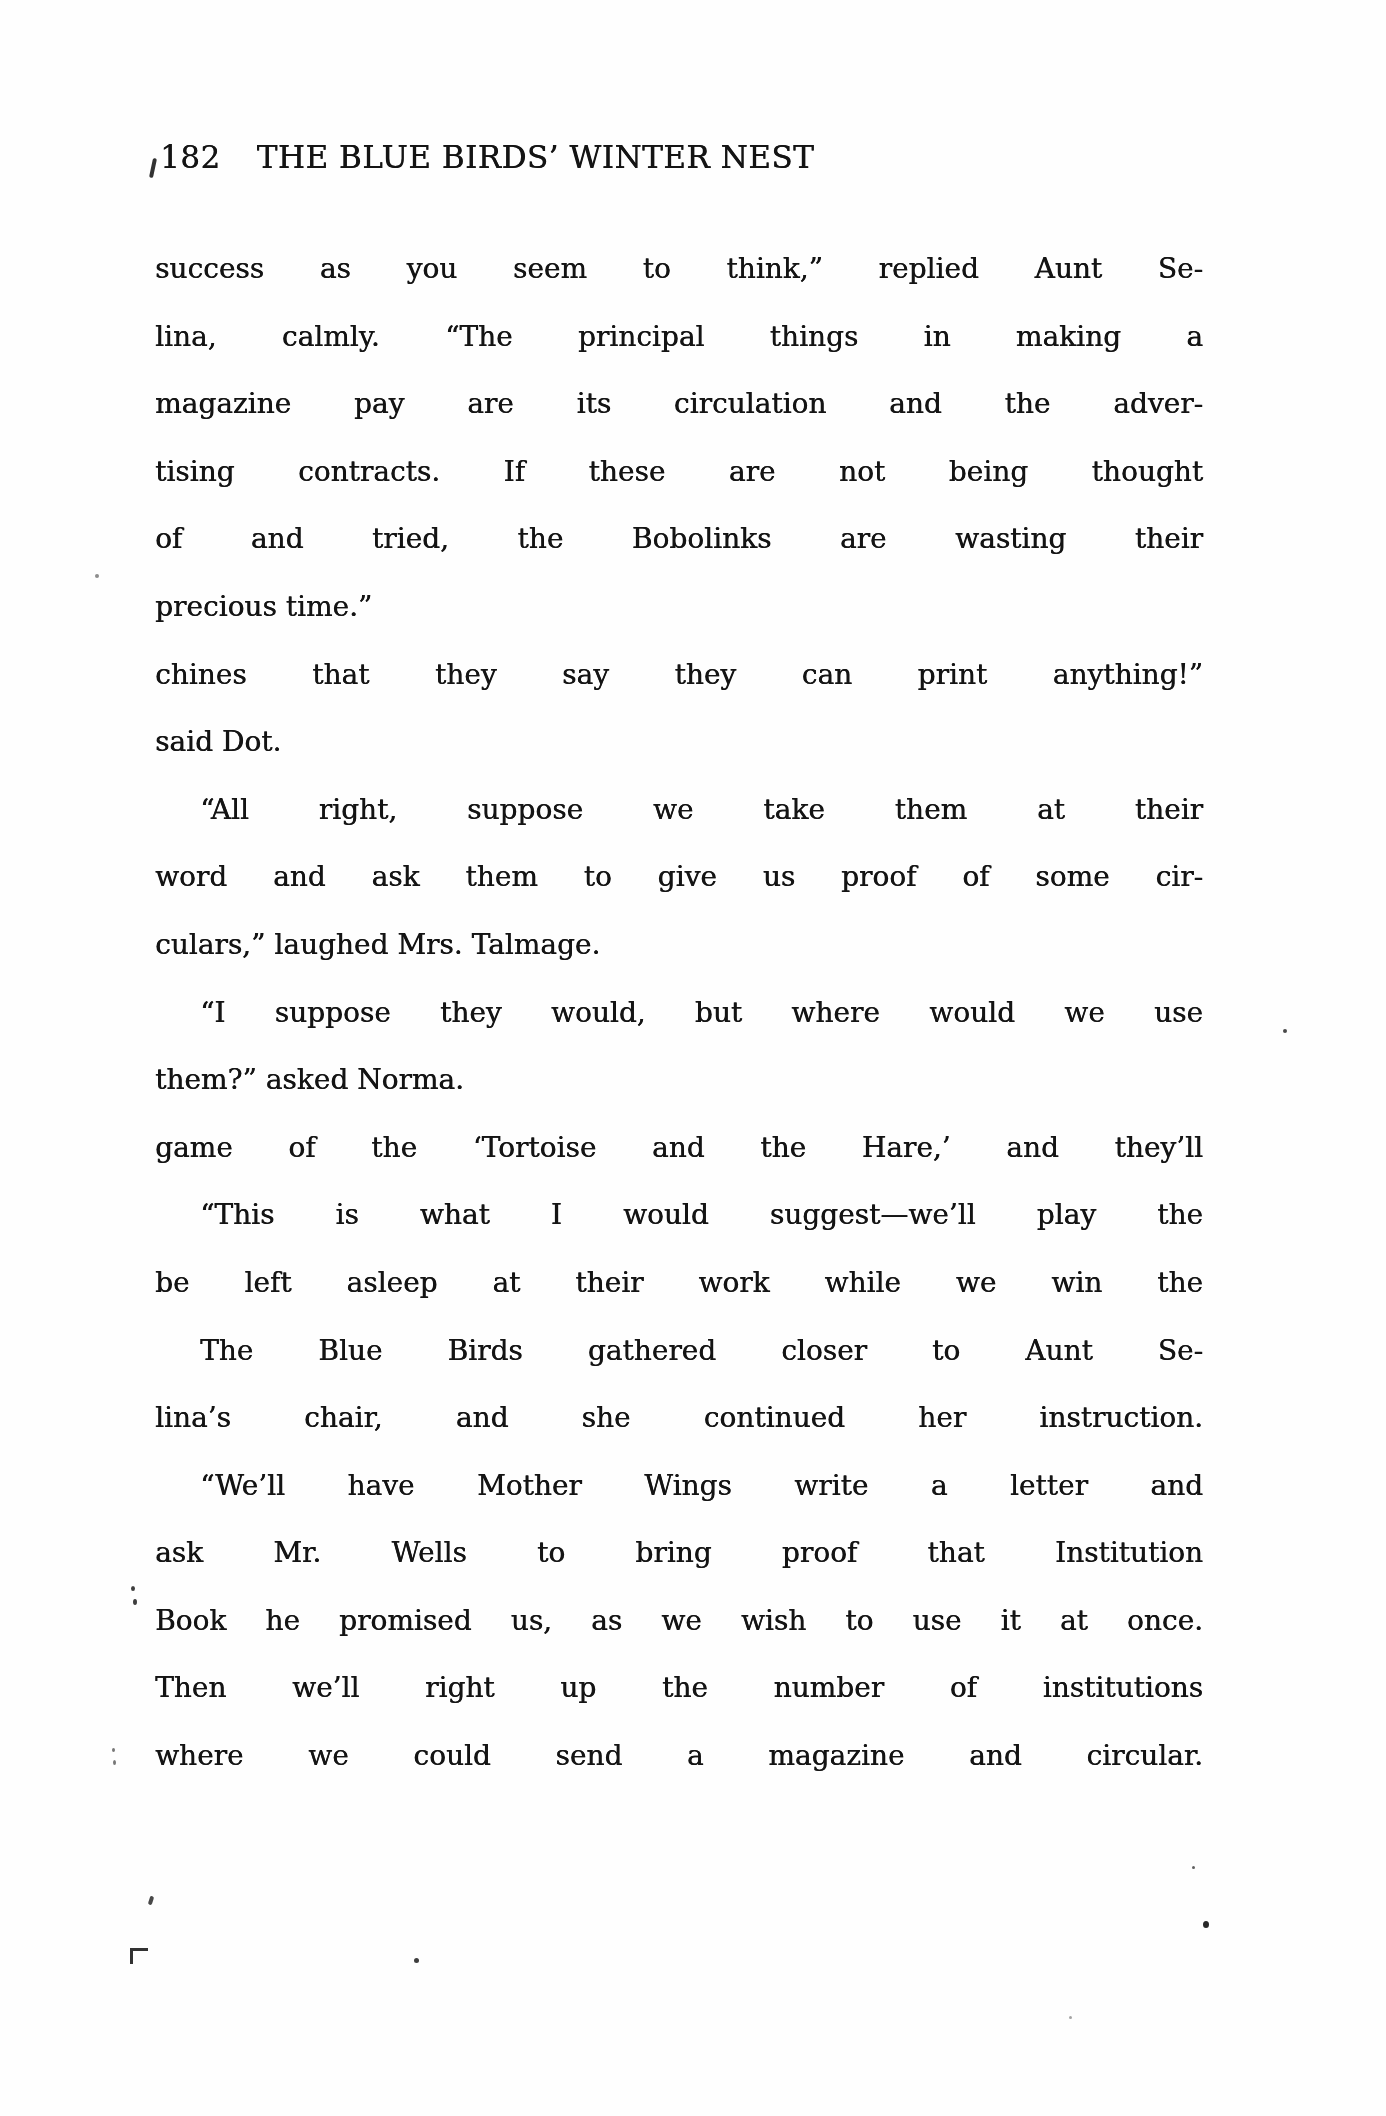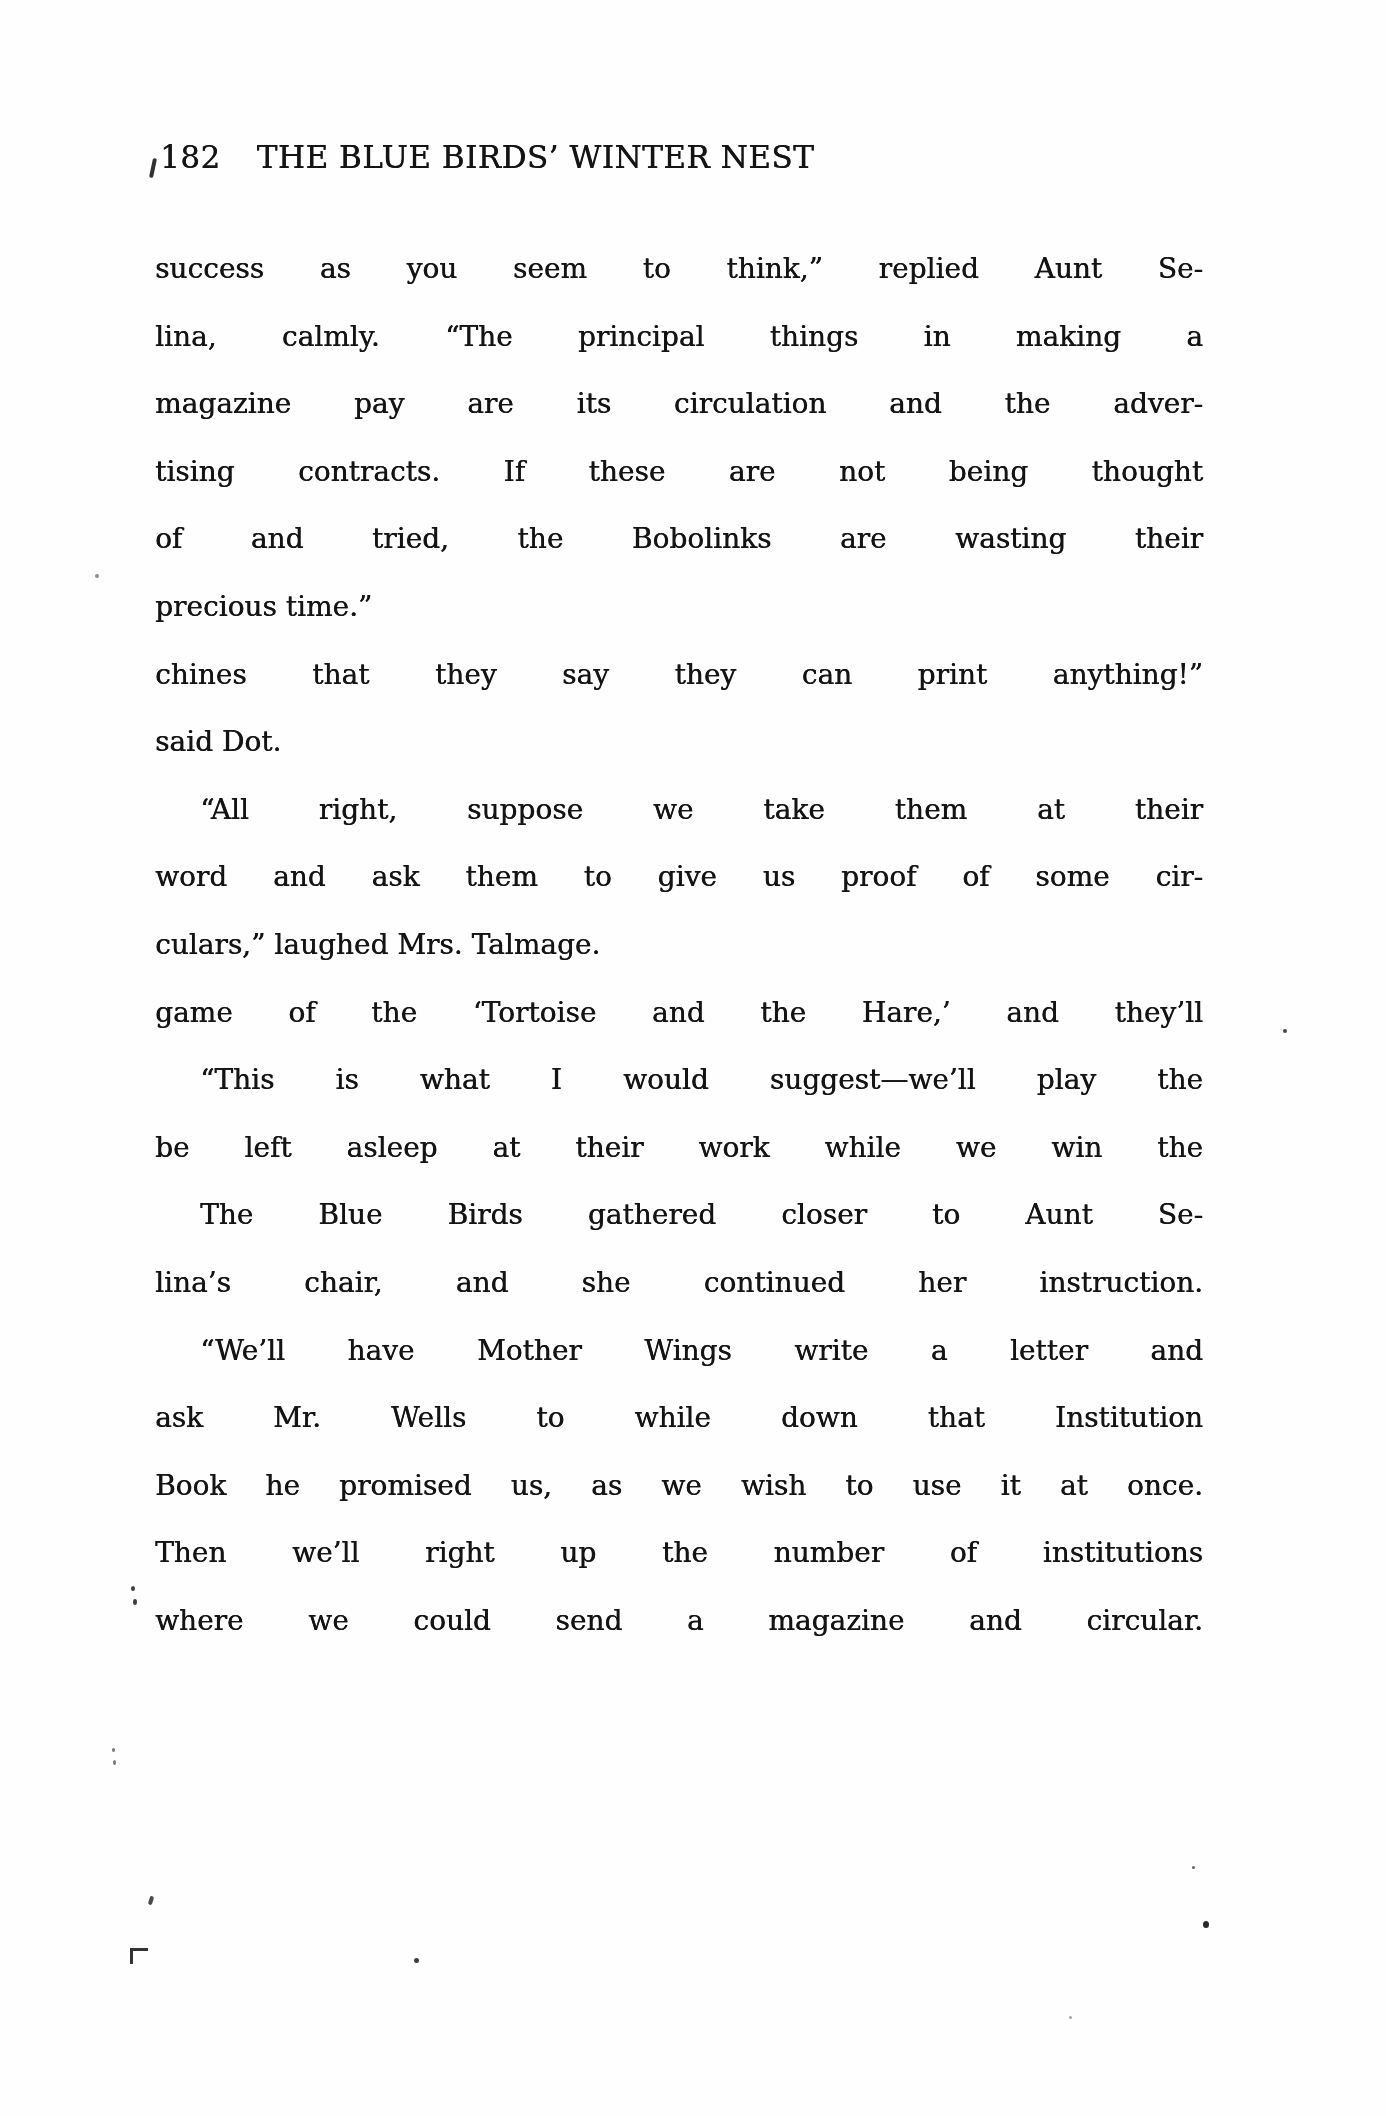--- a/index.html
+++ b/index.html
@@ -70,31 +70,35 @@
       <div class="paragraph">
         <div class="line justified">chines that they say they can print anything!”</div>
         <div class="line flush-left">said Dot.</div>
       </div>
       <div class="paragraph">
         <div class="line justified indent">“All right, suppose we take them at their</div>
         <div class="line justified">word and ask them to give us proof of some cir-</div>
         <div class="line flush-left">culars,” laughed Mrs. Talmage.</div>
       </div>
       <div class="paragraph">
+        <div class="line justified indent">“I suppose they would, but where would we use</div>
+        <div class="line flush-left">them?” asked Norma.</div>
+      </div>
+      <div class="paragraph">
         <div class="line justified">game of the ‘Tortoise and the Hare,’ and they’ll</div>
         <div class="line justified indent">“This is what I would suggest—we’ll play the</div>
         <div class="line justified">be left asleep at their work while we win the</div>
       </div>
       <div class="paragraph">
         <div class="line justified indent">The Blue Birds gathered closer to Aunt Se-</div>
         <div class="line justified">lina’s chair, and she continued her instruction.</div>
       </div>
       <div class="paragraph">
         <div class="line justified indent">“We’ll have Mother Wings write a letter and</div>
-        <div class="line justified">ask Mr. Wells to while down that Institution</div>
+        <div class="line justified">ask Mr. Wells to bring proof that Institution</div>
         <div class="line justified">Book he promised us, as we wish to use it at once.</div>
         <div class="line justified">Then we’ll right up the number of institutions</div>
         <div class="line justified">where we could send a magazine and circular.</div>
       </div>
     </div>
   <div>
       <div class="artifact tick" style="left: 151px; top: 158px; width: 4px; height: 20px; opacity: 0.9; transform: rotate(12deg);"></div>
       <div class="artifact dot" style="left: 95px; top: 574px; width: 4px; height: 4px; opacity: 0.5;"></div>
       <div class="artifact dot" style="left: 1283px; top: 1029px; width: 4px; height: 4px; opacity: 0.8;"></div>
       <div class="artifact dot" style="left: 131px; top: 1586px; width: 4px; height: 5px; opacity: 0.85;"></div>

